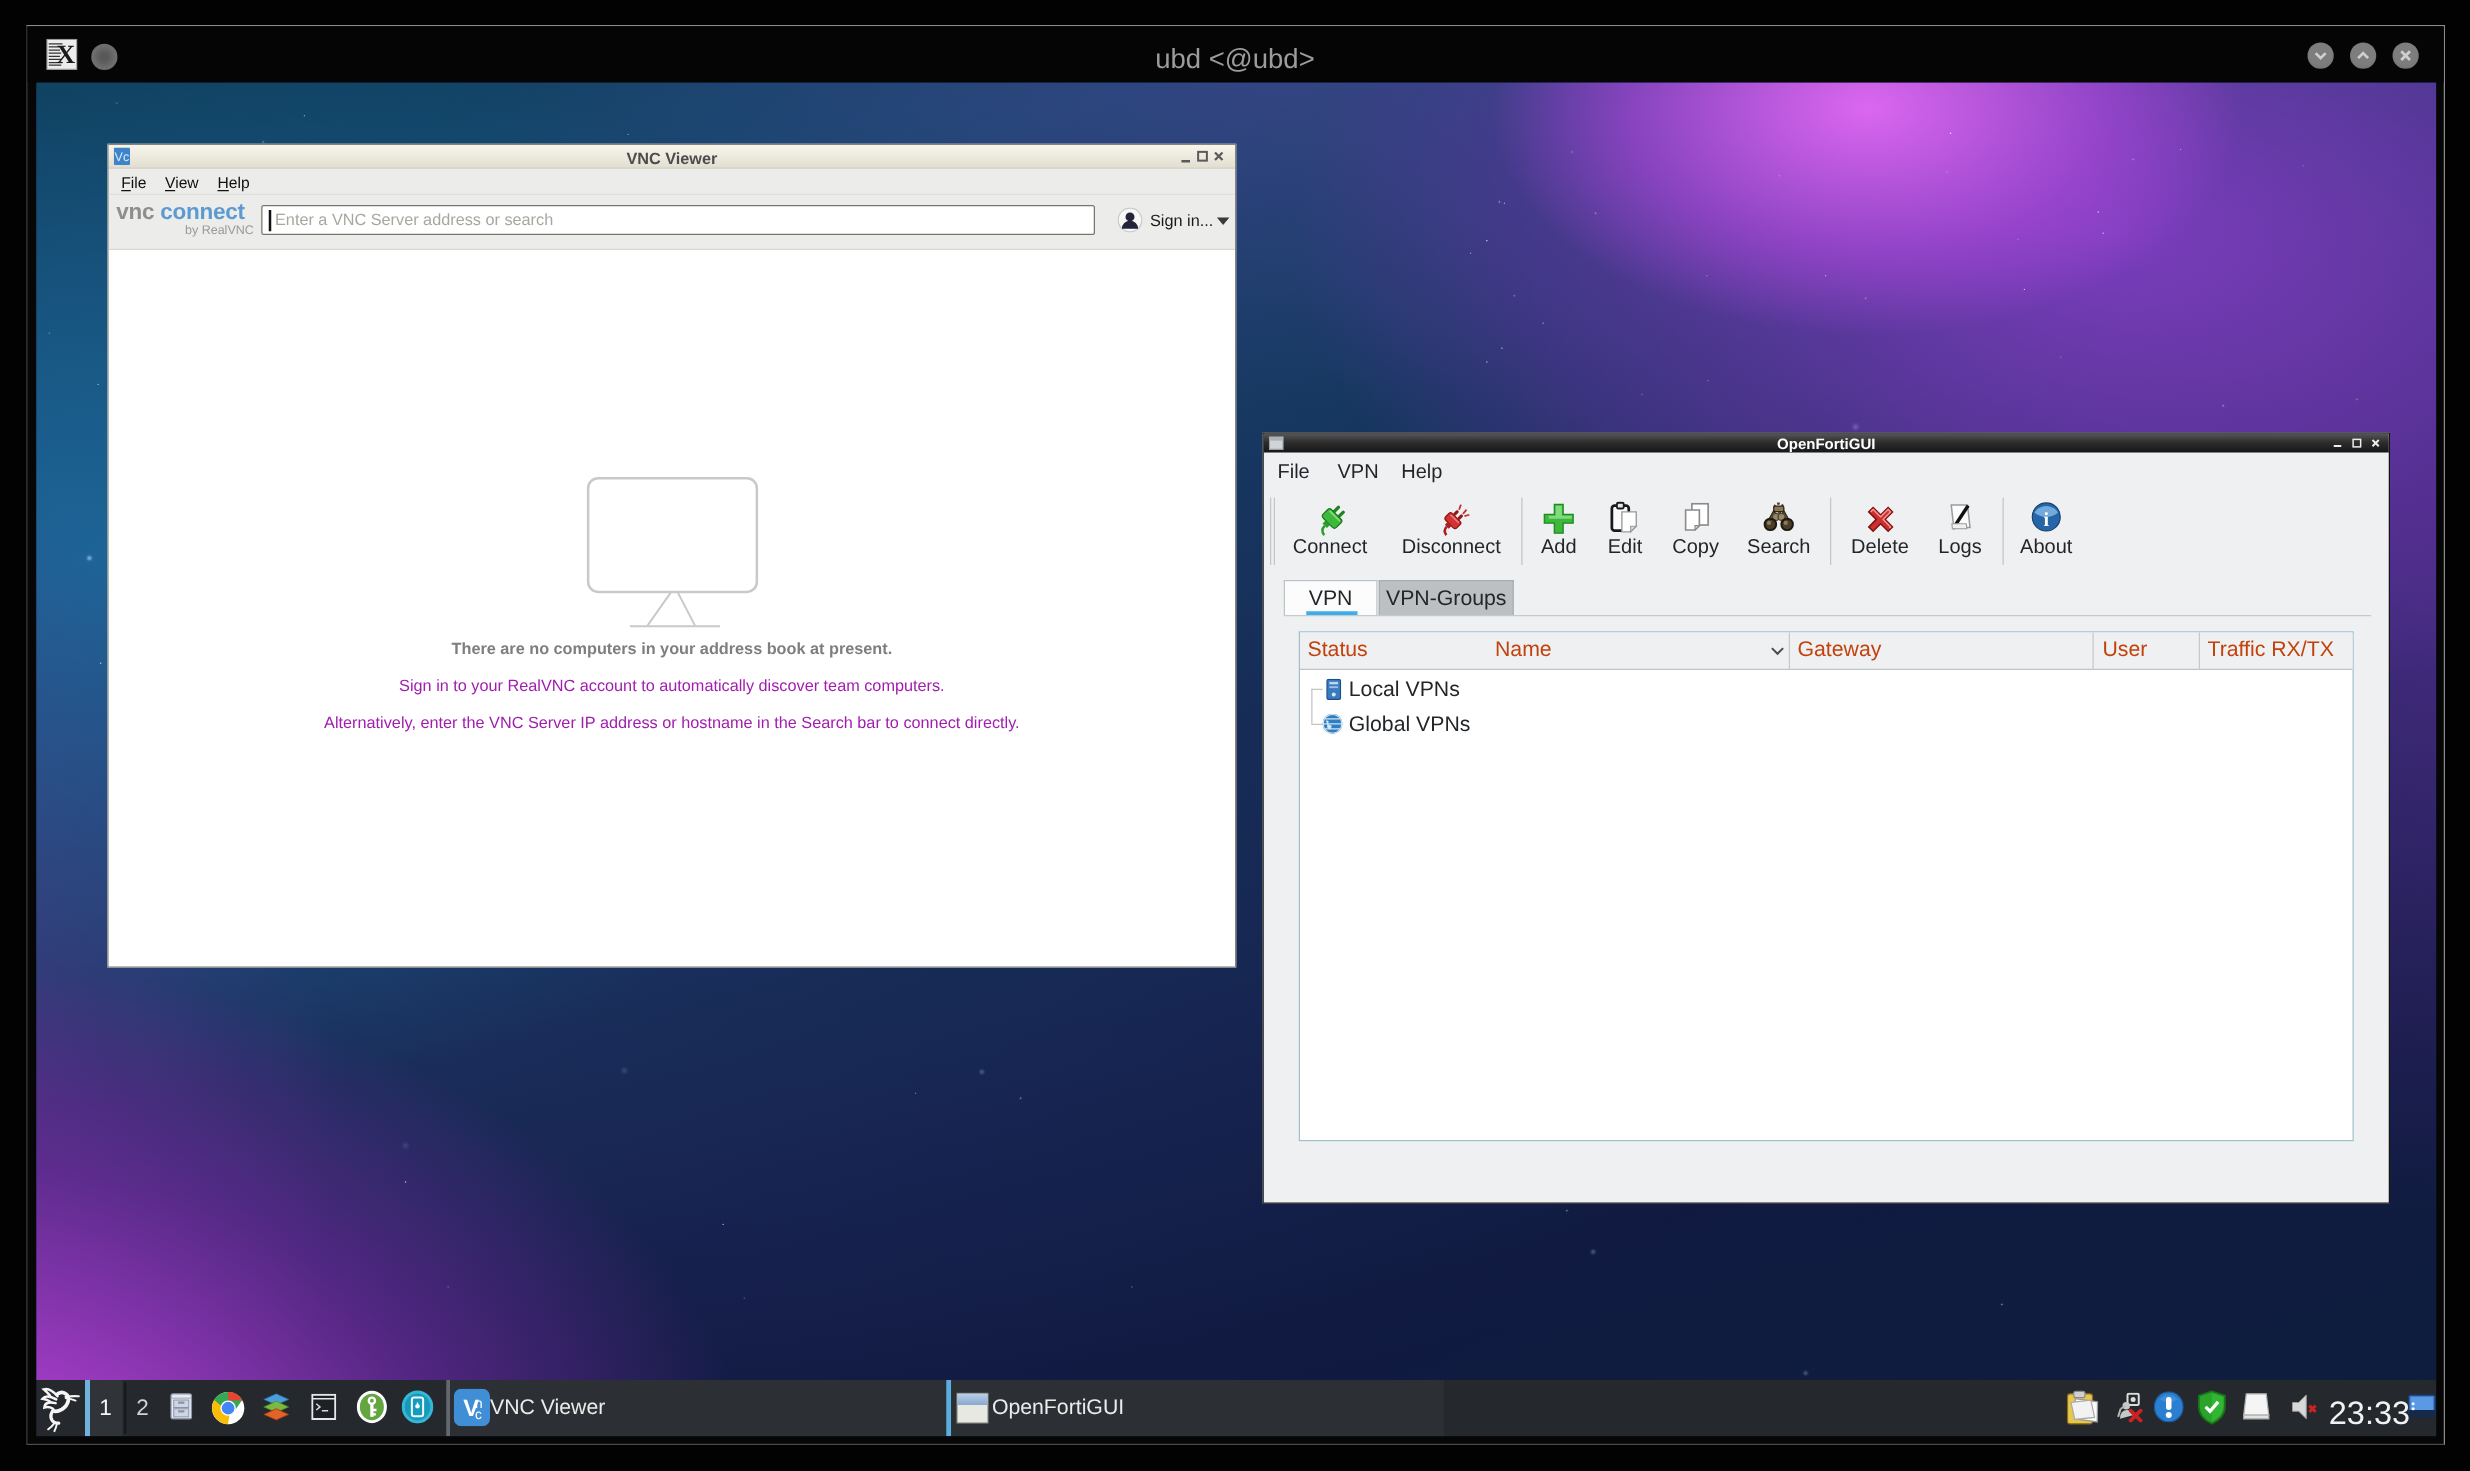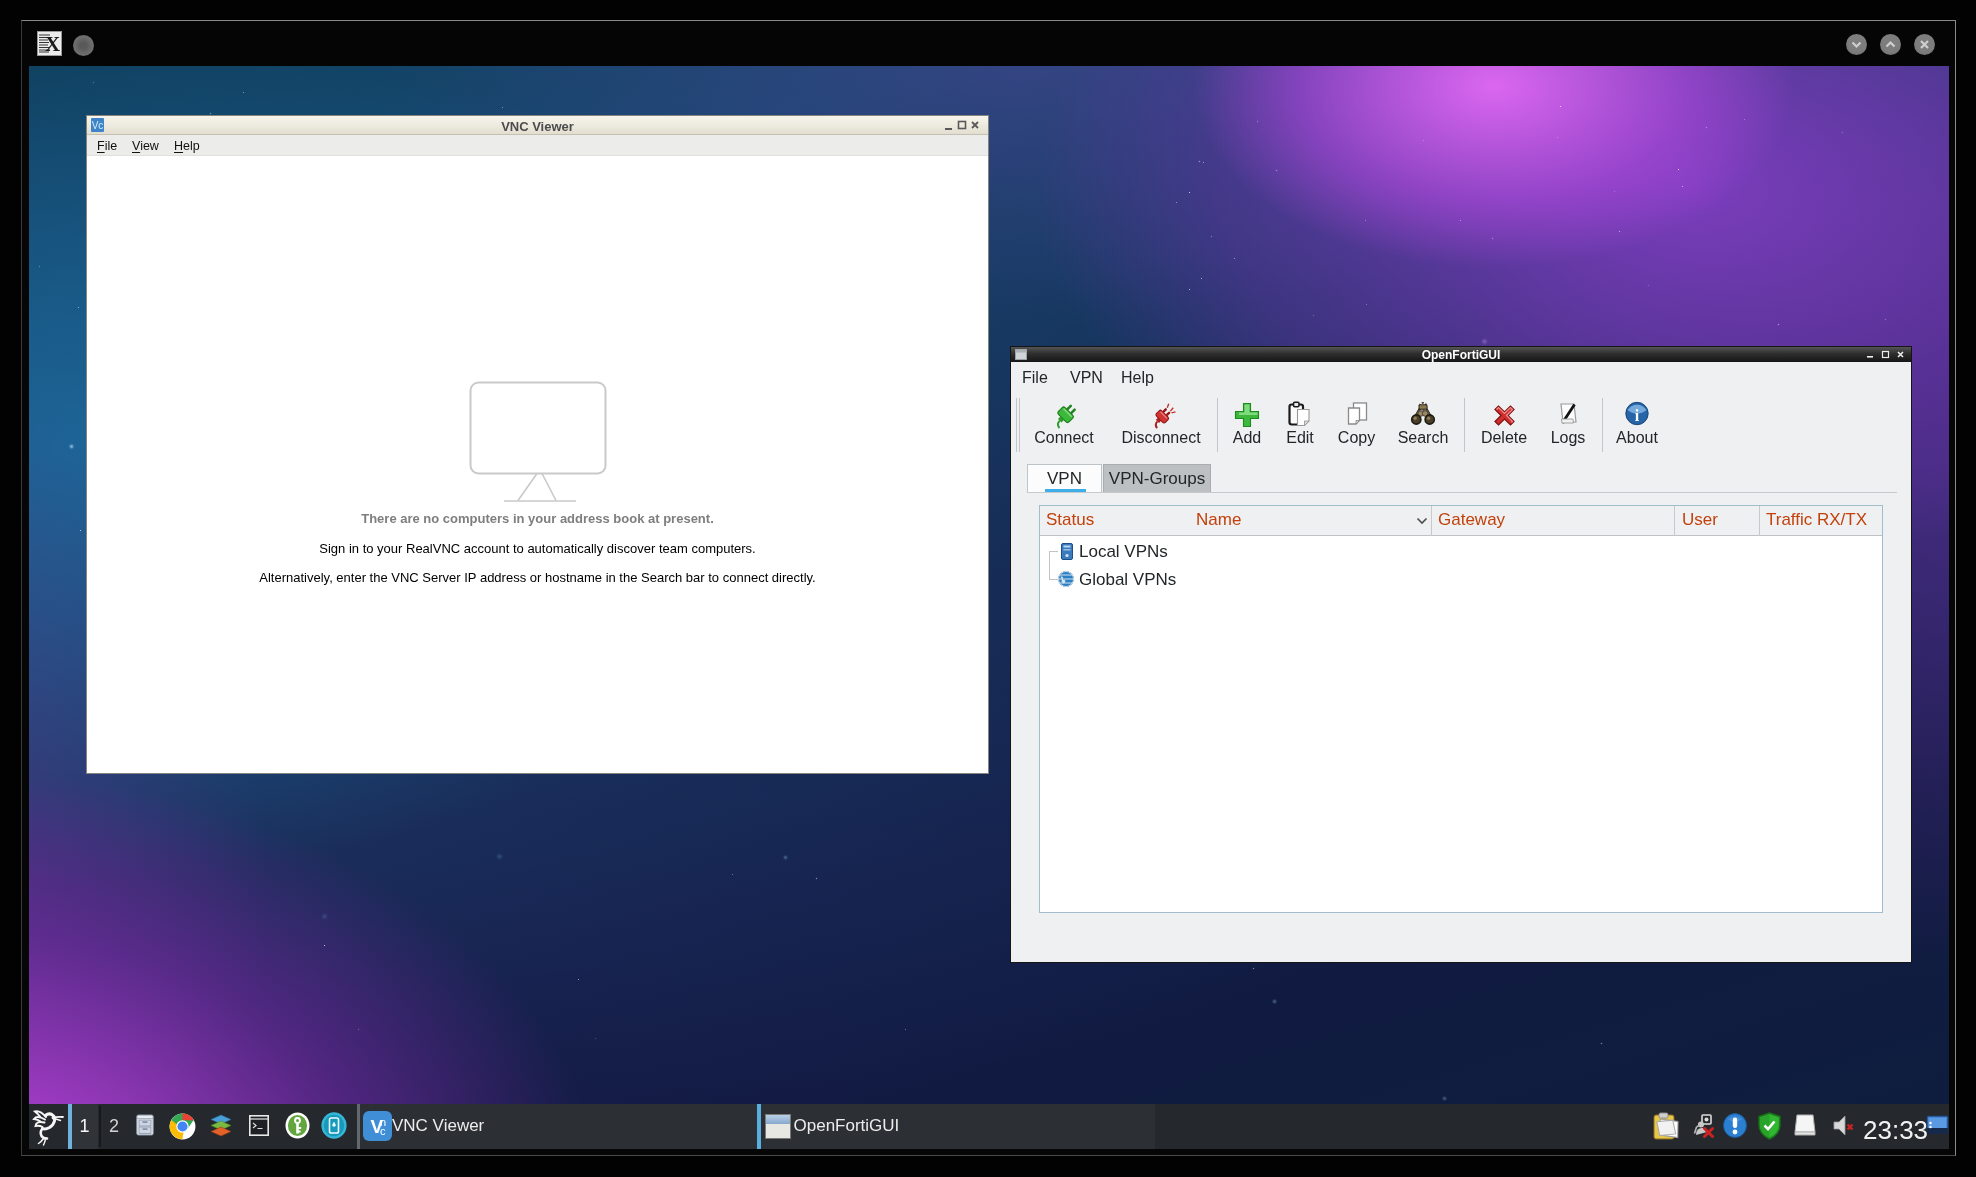--- a/index.html
+++ b/index.html
@@ -45,21 +45,21 @@
   #vnc-title{left:0;top:0;width:901px;height:19px;
      background:linear-gradient(#f8f5ec, #e2dfd1);border-bottom:1px solid #c4c1b2;}
   #vnc-title .t{position:absolute;left:0;top:3px;width:100%;text-align:center;font-size:13px;font-weight:bold;color:#4c4c4c;}
   #vnc-menu{left:0;top:19px;width:901px;height:21px;background:#ececea;border-bottom:1px solid #e0e0dc;font-size:12.5px;color:#111;}
   #vnc-menu span{position:absolute;top:4px;}
   #vnc-menu u{text-decoration:underline;text-underline-offset:2px;}
   #vnc-tool{left:0;top:40px;width:901px;height:44px;background:#ececea;border-bottom:1px solid #d6d6d2;}
   #vnc-search{position:absolute;left:122px;top:8px;width:667px;height:24px;background:#fff;
      border:1px solid #777770;border-radius:2px;font-size:13px;color:#a7a7a0;line-height:22px;padding-left:10px;}
   #vnc-body{left:0;top:84px;width:901px;height:573px;background:#fff;}
-  .vnc-txt{position:absolute;left:0;width:901px;text-align:center;color:#000000;font-size:13px;}
+  .vnc-txt{position:absolute;left:0;width:901px;text-align:center;color:#a21caf;font-size:13px;}
 
   
   #forti{left:1010px;top:346px;width:902px;height:617px;background:#eff0f1;border:1px solid #151515;}
   #forti-title{left:0;top:0;width:900px;height:15px;background:linear-gradient(#555 0%, #2e2e2e 45%, #161616 100%);}
   #forti-title .t{position:absolute;left:0;top:1px;width:100%;text-align:center;font-size:12px;font-weight:bold;color:#fff;}
   #forti-menu{left:0;top:15px;width:900px;height:30px;font-size:16px;color:#232629;}
   #forti-menu span{position:absolute;top:7px;}
   .tbsep{position:absolute;top:51px;width:1px;height:54px;background:#c2c6ca;}
   .tbitem{position:absolute;top:54px;text-align:center;}
   .tbitem svg{display:block;margin:0 auto;}
@@ -69,20 +69,21 @@
   #fthead{position:absolute;left:0;top:0;width:842px;height:30px;background:#eff0f1;border-bottom:1px solid #bdc3c7;font-size:17px;color:#c2410c;}
   #fthead span{position:absolute;top:4px;}
   #fthead .csep{position:absolute;top:0;width:1px;height:30px;background:#c6cacd;}
   .trow{position:absolute;font-size:17px;color:#232629;}
 </style>
 </head>
 <body>
 <div id="page">
   <div class="abs" id="frame"></div>
   <div class="abs" id="topbar"></div>
+  <div class="abs" id="topbar-title">ubd &lt;@ubd&gt;</div>
 
   <div class="abs" style="left:37px;top:31px;width:25px;height:25px;">
     <svg width="25" height="25">
       <rect x="0.5" y="0.5" width="24" height="24" fill="#ececec" stroke="#999"></rect>
       <g stroke="#333" stroke-width="1">
         <line x1="2" y1="4" x2="13" y2="4"></line>
           <line x1="2" y1="6.5" x2="12" y2="6.5"></line>
         <line x1="2" y1="9" x2="11" y2="9"></line>
           <line x1="2" y1="11.5" x2="12" y2="11.5"></line>
         <line x1="2" y1="14" x2="11" y2="14"></line>
@@ -259,20 +260,37 @@
         <rect x="0" y="9" width="7" height="2" fill="#5a5a5a"></rect>
         <rect x="13.5" y="2.5" width="7" height="7" fill="none" stroke="#5a5a5a" stroke-width="1.6"></rect>
         <path d="M27 3 L33 9 M33 3 L27 9" stroke="#5a5a5a" stroke-width="1.8"></path>
       </svg>
     </div>
     <div class="abs" id="vnc-menu">
       <span style="left:10px;"><u>F</u>ile</span>
       <span style="left:45px;text-align:right;"><u>V</u>iew</span>
       <span style="left:87px;"><u>H</u>elp</span>
     </div>
+    <div class="abs" id="vnc-tool">
+      <div style="position:absolute;left:6px;top:3px;font-weight:bold;font-size:18px;letter-spacing:-0.2px;white-space:nowrap;">
+        <span style="color:#8e8e8e;">vnc</span> <span style="color:#5b9bd0;">connect</span>
+      </div>
+      <div style="position:absolute;left:61px;top:23px;font-size:10px;color:#9a9a9a;">by RealVNC</div>
+      <div id="vnc-search">Enter a VNC Server address or search</div>
+      <div style="position:absolute;left:128px;top:12px;width:2px;height:17px;background:#111;"></div>
+      <svg style="position:absolute;left:807px;top:10px;" width="20" height="20">
+        <circle cx="10" cy="10" r="9.5" fill="#f7f7f7" stroke="#c9c9c9"></circle>
+        <circle cx="10" cy="7.5" r="3.6" fill="#23243a"></circle>
+        <path d="M3.5 17 a6.5 6.5 0 0 1 13 0 z" fill="#23243a"></path>
+      </svg>
+      <div style="position:absolute;left:833px;top:13px;font-size:13px;color:#1a1a1a;">Sign in...</div>
+      <svg style="position:absolute;left:886px;top:17px;" width="11" height="8">
+          <path d="M0.5 1 L10.5 1 L5.5 7 Z" fill="#3a3a3a"></path>
+        </svg>
+    </div>
     <div class="abs" id="vnc-body">
       <svg style="position:absolute;left:381px;top:180px;" width="140" height="125">
         <rect x="2.5" y="2.5" width="135" height="91" rx="8" fill="#fff" stroke="#c9c9c9" stroke-width="2"></rect>
         <path d="M69 93.5 L50 120.5 M74 93.5 L88 120.5" stroke="#c9c9c9" stroke-width="1.6" fill="none"></path>
         <line x1="36" y1="121" x2="108" y2="121" stroke="#c9c9c9" stroke-width="1.6"></line>
       </svg>
       <div class="vnc-txt" style="top:311px;font-weight:bold;color:#7e7e7e;">There are no computers in your address book at present.</div>
       <div class="vnc-txt" style="top:341px;">Sign in to your RealVNC account to automatically discover team computers.</div>
       <div class="vnc-txt" style="top:370px;">Alternatively, enter the VNC Server IP address or hostname in the Search bar to connect directly.</div>
     </div>

